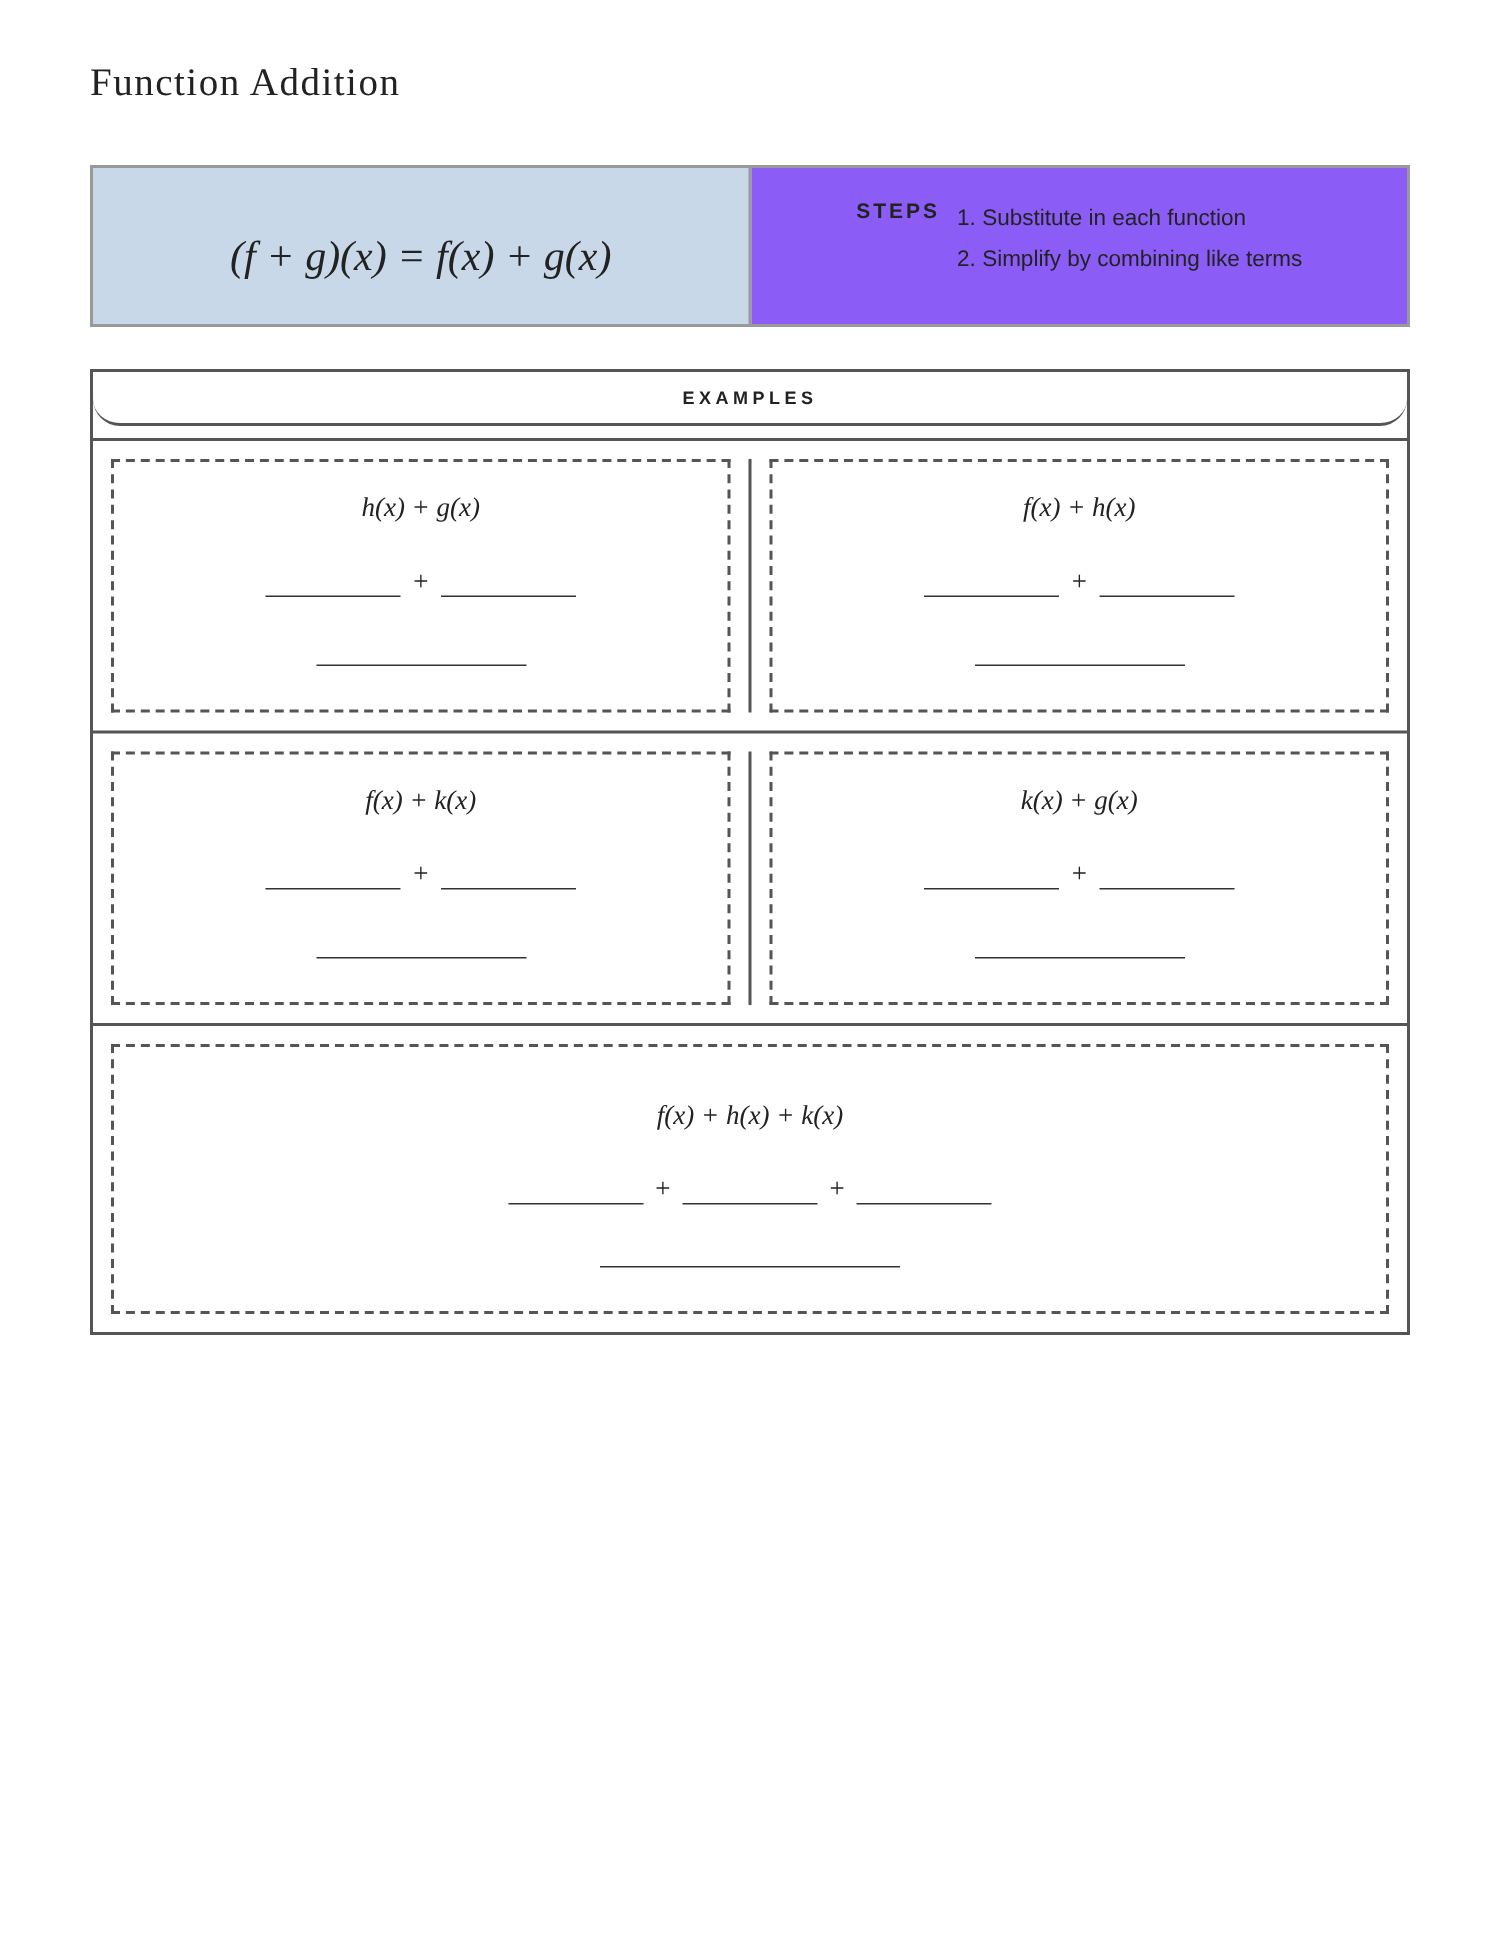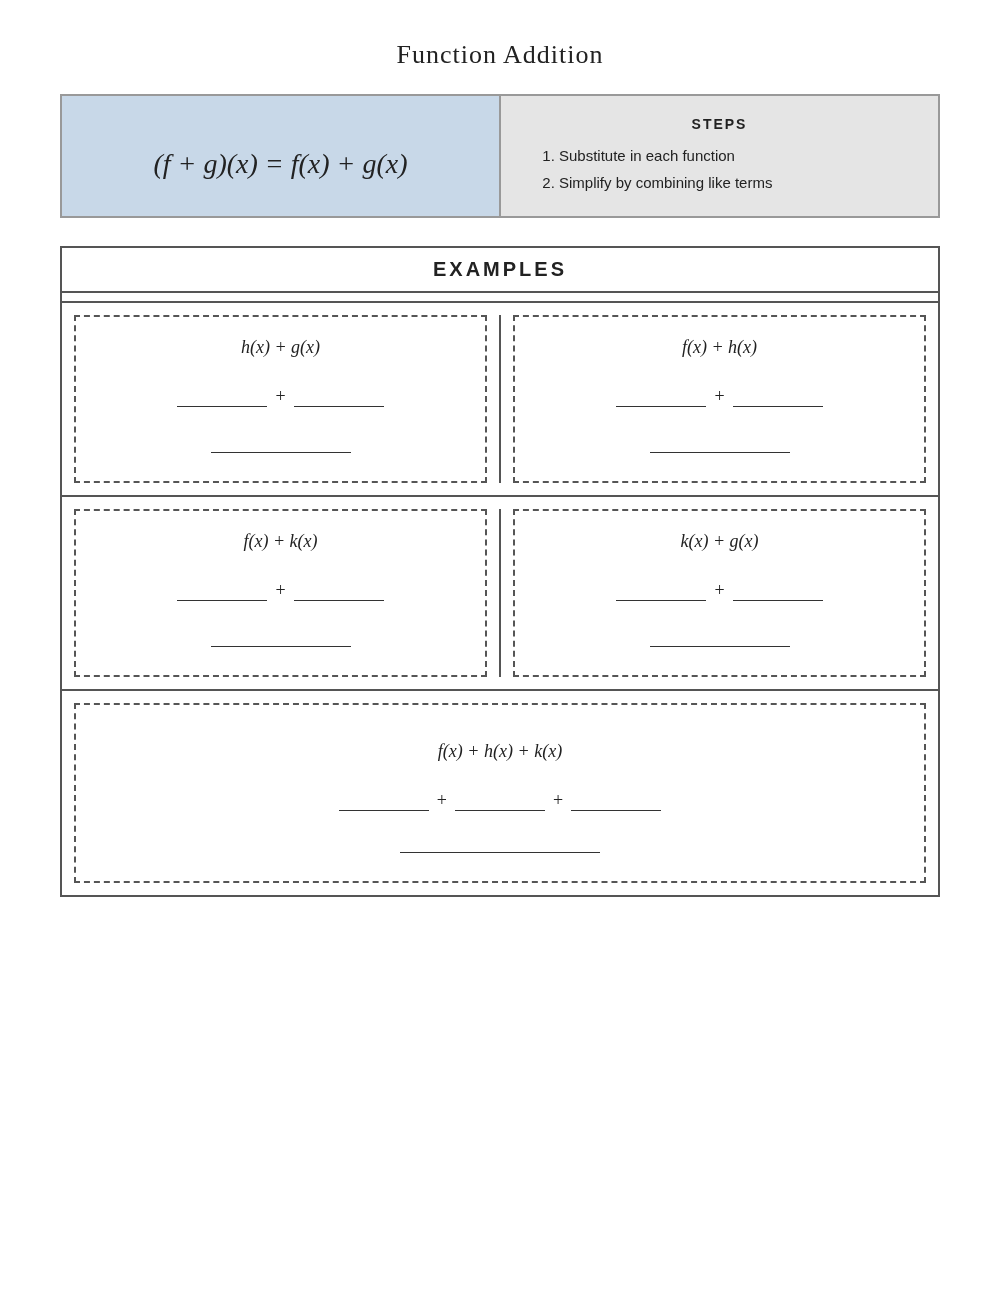--- a/index.html
+++ b/index.html
@@ -6,25 +6,25 @@
     body {
       background: #fff;
       font-family: 'Times New Roman', Times, serif;
       width: 1000px;
       min-height: 1291px;
       padding: 40px 60px;
       color: #222;
     }
 
     .page-title {
-      text-align: center;
+      text-align: left;
       font-size: 26px;
       font-weight: normal;
       letter-spacing: 1px;
-      margin-bottom: 24px;
+      margin-bottom: 40px;
     }
 
     
     .top-box {
       display: flex;
       border: 2px solid #999;
       margin-bottom: 28px;
     }
 
     .formula-box {
@@ -39,23 +39,22 @@
 
     .formula-text {
       font-size: 28px;
       font-style: italic;
       margin-top: 16px;
     }
 
     .steps-box {
       flex: 1;
       padding: 20px 30px;
-      background: #e5e5e5;
-      display: flex;
-      flex-direction: column;
+      background: #8b5cf6;
+      display: flex;
       justify-content: center;
     }
 
     .steps-title {
       text-align: center;
       font-style: normal;
       font-size: 14px;
       font-weight: bold;
       letter-spacing: 2px;
       font-family: Arial, sans-serif;
@@ -72,26 +71,27 @@
     }
 
     
     .main-box {
       border: 2px solid #555;
       padding: 0;
     }
 
     .examples-title {
       text-align: center;
-      font-size: 20px;
+      font-size: 12px;
       font-weight: bold;
       letter-spacing: 3px;
       font-family: Arial, sans-serif;
       padding: 10px;
       border-bottom: 2px solid #555;
+      border-radius: 20px;
     }
 
     .func-def-cell {
       flex: 1;
       background: #c8d8e8;
       border: 1.5px solid #777;
       margin: 8px;
       padding: 10px 16px;
       text-align: center;
       font-size: 18px;

